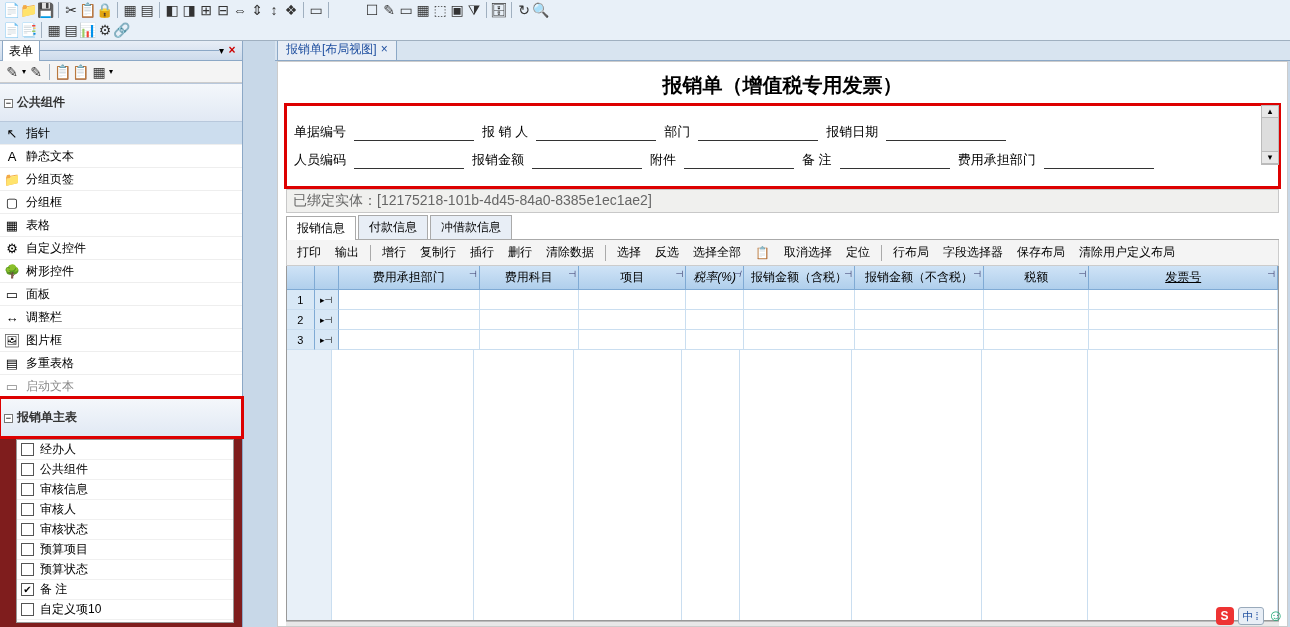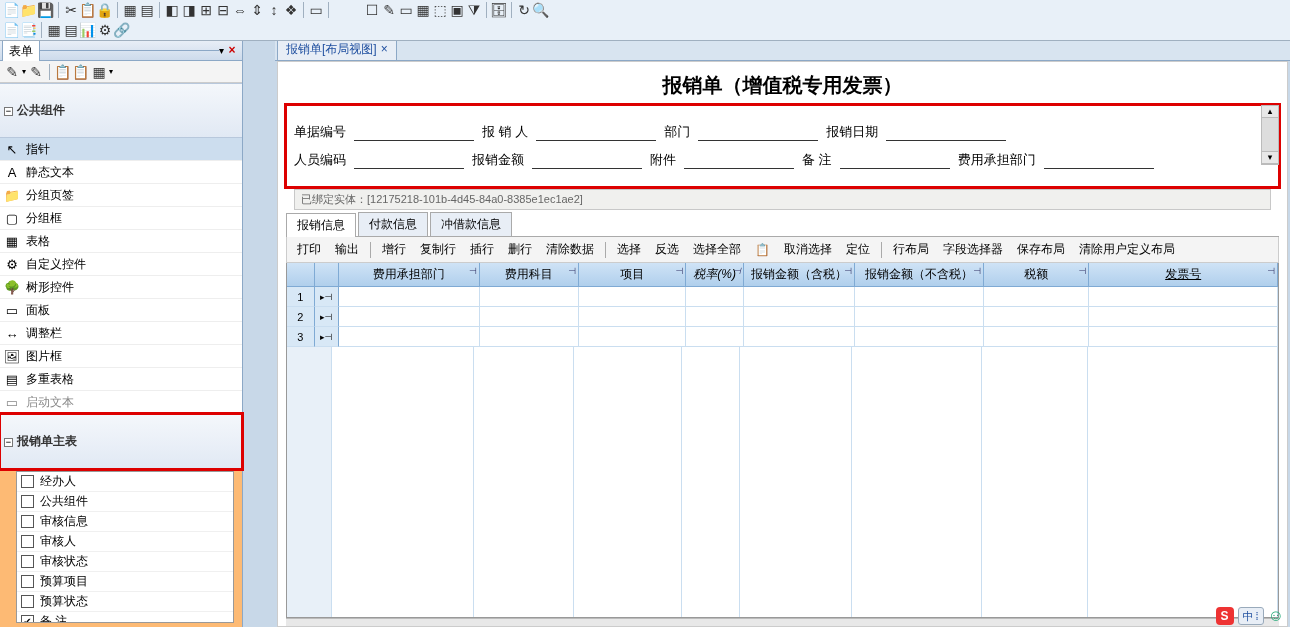--- a/index.html
+++ b/index.html
@@ -3,26 +3,26 @@
 <meta charset="utf-8">
 <style>
 * { box-sizing: border-box; margin: 0; padding: 0; }
 body { font-family: "Microsoft YaHei", SimSun, Arial, sans-serif; font-size: 12px; background: #f0f0f0; color: #000; overflow: hidden; }
 .app { display: flex; flex-direction: column; width: 1290px; height: 627px; background: #c8d8e8; }
 .toolbars { display: flex; flex-direction: column; background: #e8f0f8; border-bottom: 1px solid #a0b0c0; }
 .toolbar-row { display: flex; align-items: center; gap: 1px; padding: 1px 4px; height: 20px; }
 .toolbar-icon { width: 16px; height: 16px; display: inline-flex; align-items: center; justify-content: center; cursor: pointer; font-size: 14px; color: #333; }
 .toolbar-sep { width: 1px; height: 16px; background: #a0b0c0; margin: 0 3px; }
 .main-body { display: flex; flex: 1; overflow: hidden; }
-.left-panel { width: 243px; display: flex; flex-direction: column; background: #fdba74; border-right: 1px solid #8ca8c6; }
+.left-panel { width: 243px; display: flex; flex-direction: column; background: #7f1d1d; border-right: 1px solid #8ca8c6; }
 .panel-tab-bar { display: flex; align-items: center; justify-content: space-between; background: linear-gradient(#e8eef6,#cddbec); border-bottom: 1px solid #8ca8c6; height: 20px; padding: 0 2px; }
 .panel-tab { font-size: 12px; padding: 2px 6px; background: #fff; border: 1px solid #8ca8c6; border-bottom: none; }
 .panel-tab-close { width: 16px; height: 16px; text-align: center; color: #c00; font-weight: bold; cursor: pointer; }
 .panel-toolbar { display: flex; align-items: center; gap: 2px; padding: 2px 4px; background: #f4f4f4; border-bottom: 1px solid #ccc; height: 22px; }
-.tree-section-header { background: linear-gradient(#f4f7fb,#e1e9f4); border-top: 1px solid #b8c8dc; border-bottom: 1px solid #b8c8dc; padding: 18px 4px; font-weight: bold; color: #333; }
+.tree-section-header { background: linear-gradient(#f4f7fb,#e1e9f4); border-top: 1px solid #b8c8dc; border-bottom: 1px solid #b8c8dc; padding: 10px 4px; font-weight: bold; color: #333; }
 .tree-section-header .expand { display: inline-block; width: 9px; height: 9px; border: 1px solid #777; text-align: center; line-height: 7px; font-size: 9px; margin-right: 4px; background:#fff;}
 .component-list { background: #fff; }
 .component-item { display: flex; align-items: center; height: 23px; padding: 0 4px; border-bottom: 1px solid #eee; cursor: pointer; gap: 6px; }
 .component-item .cicon { width: 16px; height: 16px; display:inline-flex; align-items:center; justify-content:center; font-size:13px; }
 .component-item.selected { background: #cde; }
 .highlight-red { outline: 3px solid #d00; outline-offset: -1px; }
 .fields-list { flex:1; overflow:auto; background:#fff; border:1px solid #999; margin: 2px 8px 4px 16px;}
 .field-item { display:flex; align-items:center; height:20px; padding:0 4px; gap:6px; border-bottom:1px solid #f0f0f0;}
 .checkbox { width:13px; height:13px; border:1px solid #555; background:#fff; display:inline-flex; align-items:center; justify-content:center; font-size:10px;}
 .right-area { flex:1; display:flex; flex-direction:column; overflow:hidden;padding-left:32px;}
@@ -31,21 +31,21 @@
 .doc-tab .close { margin-left:4px; cursor:pointer;}
 .form-canvas { flex:1; background:#fff; position:relative; overflow:auto; border:1px solid #ccc; margin:0 2px;}
 .form-title { text-align:center; font-size:20px; font-weight:bold; padding:10px 0 6px 0;}
 .header-form-wrap { position:relative; margin:0 8px; padding:6px;}
 .header-form-wrap.highlight-red { padding:8px; }
 .header-fields-row { display:flex; align-items:flex-end; gap:8px; margin:10px 0;}
 .hf-label { white-space:nowrap; font-size:13px;}
 .hf-input { border:none; border-bottom:1px solid #333; height:18px; background:transparent;}
 .scroll-stub { position:absolute; right:0; top:0; width:18px; height:60px; display:flex; flex-direction:column; background:#e8e8e8; border:1px solid #bbb;}
 .scroll-stub div{ flex:1; text-align:center; font-size:9px; border-bottom:1px solid #bbb; cursor:pointer;}
-.gray-bar { background:#f0f0ee; border:1px solid #c8c8c8; margin:2px 16px; padding:2px 6px; font-size:11px; color:#666;}
+.gray-bar { background:#f0f0ee; border:1px solid #c8c8c8; margin:2px 8px; padding:2px 6px; font-size:14px; color:#666;}
 .inner-tabs { display:flex; margin:0 8px; border-bottom:1px solid #aaa;}
 .inner-tab { padding:3px 10px; border:1px solid #aaa; border-bottom:none; margin-right:2px; background:#e8eef6; font-size:12px; cursor:pointer;}
 .inner-tab.active { background:#fff; position:relative; top:1px;}
 .grid-toolbar { display:flex; align-items:center; gap:2px; background:#f4f4f4; border:1px solid #ccc; border-top:none; margin:0 8px; padding:2px 4px; flex-wrap:wrap;}
 .grid-btn { padding:2px 6px; cursor:pointer; font-size:12px; white-space:nowrap;}
 .grid-sep { width:1px; height:16px; background:#aaa; margin:0 3px;}
 .data-grid { margin:0 8px; border:1px solid #999; border-top:none; background:#fff;}
 .grid-header-row { display:flex; background:#b8d6f0;}
 .grid-header-cell { border-right:1px solid #7faad4; border-bottom:1px solid #7faad4; padding:3px 4px; font-size:12px; text-align:center; position:relative; background:linear-gradient(#cfe3f6,#b0cfec);}
 .pin { position:absolute; right:2px; top:3px; font-size:9px; color:#336;}

